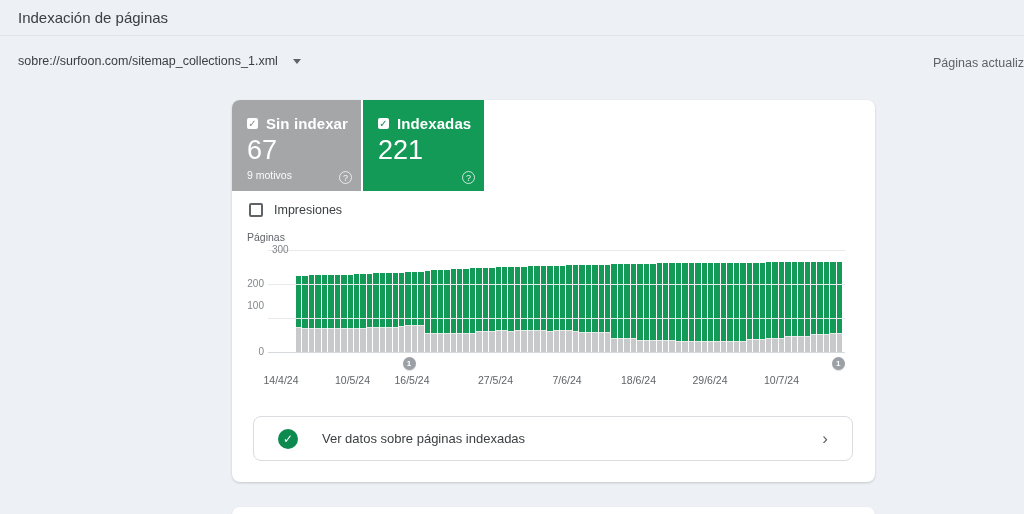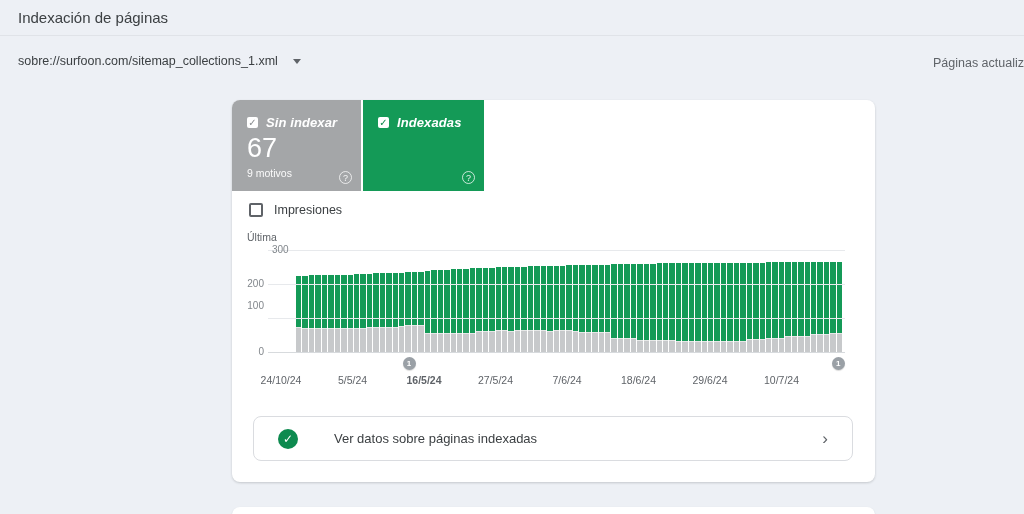--- a/index.html
+++ b/index.html
@@ -22,21 +22,21 @@
   
   .card { position:absolute; left:232px; top:100px; width:643px; height:382px; background:#fff;
           border-radius:8px; box-shadow:0 1px 2px rgba(60,64,67,.15), 0 1px 3px rgba(60,64,67,.08); }
   .tile { position:absolute; top:0; height:91px; color:#fff; cursor:pointer; }
   .tile.gray  { left:0;   width:129px; background:var(--tile-gray);  border-radius:8px 0 0 0; }
   .tile.green { left:131px; width:121px; background:var(--green); }
   .tile-head { display:flex; align-items:center; gap:8px; margin:15px 0 0 15px; }
   .cb { width:11px; height:11px; background:#fff; border-radius:2px; font-size:10px; line-height:11px; text-align:center; font-weight:bold; }
   .tile.gray  .cb { color:#8a8d90; }
   .tile.green .cb { color:#0e8a4c; }
-  .tile-label { font-size:13px; font-weight:bold; letter-spacing:.1px;font-style:italic; }
+  .tile-label { font-size:15px; font-weight:bold; letter-spacing:.1px; }
   .tile-value { font-size:27px; margin:3px 0 0 15px; }
   .tile-sub { font-size:10.5px; margin:3px 0 0 15px; opacity:.95; }
   .help { position:absolute; right:9px; bottom:7px; width:13px; height:13px; border:1px solid rgba(255,255,255,.75);
           border-radius:50%; font-size:9px; line-height:12px; text-align:center; color:rgba(255,255,255,.9); cursor:pointer; }
   
   .impressions { position:absolute; left:17px; top:103px; display:flex; align-items:center; gap:11px; cursor:pointer; }
   .impressions .box { width:14px; height:14px; border:2px solid #5f6368; border-radius:2px; background:#fff; }
   .impressions .lbl { font-size:12.5px; color:#3c4043; }
   
   .axis-title { position:absolute; left:15px; top:131px; font-size:10.5px; color:#5f6368; }
@@ -50,21 +50,21 @@
   .seg-gray  { background:var(--bar-gray); border-top:1px solid rgba(255,255,255,.55); }
   .marker { position:absolute; top:107px; width:13px; height:13px; border-radius:50%; background:var(--marker-gray);
             color:#fff; font-size:8px; line-height:13px; text-align:center; font-weight:bold; cursor:pointer;
             box-shadow:0 1px 1px rgba(0,0,0,.15); }
   .xlabel { position:absolute; top:124px; transform:translateX(-50%); font-size:10.5px; color:#5f6368; white-space:nowrap; }
   
   .details { position:absolute; left:21px; top:316px; width:600px; height:45px; border:1px solid #dadce0;
              border-radius:8px; display:flex; align-items:center; cursor:pointer; background:#fff; }
   .check-circle { width:20px; height:20px; border-radius:50%; background:var(--check-green); color:#fff;
                   font-size:12px; line-height:20px; text-align:center; margin-left:24px; flex:none; }
-  .details .lbl { font-size:13px; color:#3c4043; margin-left:36px; }
+  .details .lbl { font-size:13px; color:#3c4043; margin-left:24px; }
   .chevron { margin-left:auto; margin-right:24px; color:#5f6368; font-size:17px; line-height:17px; }
   
   .next-card { position:absolute; left:232px; top:507px; width:643px; height:14px; background:#fff;
                border-radius:8px 8px 0 0; box-shadow:0 1px 2px rgba(60,64,67,.15); }
 </style>
 </head>
 <body style="background: rgb(237, 240, 245);">
 
 <div class="header">
   <div class="page-title">Indexación de páginas</div>
@@ -88,29 +88,30 @@
     <div class="tile-value">67</div>
     <div class="tile-sub">9 motivos</div>
     <div class="help">?</div>
   </div>
 
   <div class="tile green">
     <div class="tile-head">
       <span class="cb">✓</span>
       <span class="tile-label">Indexadas</span>
     </div>
+    <div class="tile-value">221</div>
     <div class="help">?</div>
   </div>
 
   <div class="impressions">
     <span class="box"></span>
     <span class="lbl">Impresiones</span>
   </div>
 
-  <div class="axis-title">Última</div>
+  <div class="axis-title">Páginas</div>
 
   <div class="plot">
     <div class="bars">
         <div class="bar">
           <div class="seg-green" style="background: rgb(20, 154, 87); height: 51.68px;"></div>
           <div class="seg-gray" style="background: rgb(199, 201, 203); height: 24.82px;"></div>
         </div>
         <div class="bar">
           <div class="seg-green" style="background: rgb(20, 154, 87); height: 52.02px;"></div>
           <div class="seg-gray" style="background: rgb(199, 201, 203); height: 24.48px;"></div>
@@ -449,23 +450,23 @@
         </div>
       </div>
   <div class="gridline zero" style="top: 102px;"></div>
       <div class="ytick" style="top: 96px;">0</div>
       <div class="gridline" style="top: 68px;"></div>
       <div class="ytick" style="top: 50px;">100</div>
       <div class="gridline" style="top: 34px;"></div>
       <div class="ytick" style="top: 28px;">200</div>
       <div class="gridline" style="top: 0px;"></div>
       <div class="ytick" style="top: -6px; padding-left: 40px;">300</div>
-      <div class="xlabel" style="left: 13px;">24/10/24</div>
-      <div class="xlabel" style="left: 84.5px;">5/5/24</div>
-      <div class="xlabel" style="left: 156px; font-weight: bold;">16/5/24</div>
+      <div class="xlabel" style="left: 13px;">14/4/24</div>
+      <div class="xlabel" style="left: 84.5px;">10/5/24</div>
+      <div class="xlabel" style="left: 144px;">16/5/24</div>
       <div class="xlabel" style="left: 227.5px;">27/5/24</div>
       <div class="xlabel" style="left: 299px;">7/6/24</div>
       <div class="xlabel" style="left: 370.5px;">18/6/24</div>
       <div class="xlabel" style="left: 442px;">29/6/24</div>
       <div class="xlabel" style="left: 513.5px;">10/7/24</div>
       <div class="marker" style="left: 134.522px;">1</div>
       <div class="marker" style="left: 563.678px;">1</div>
     </div>
 
   <div class="details">

